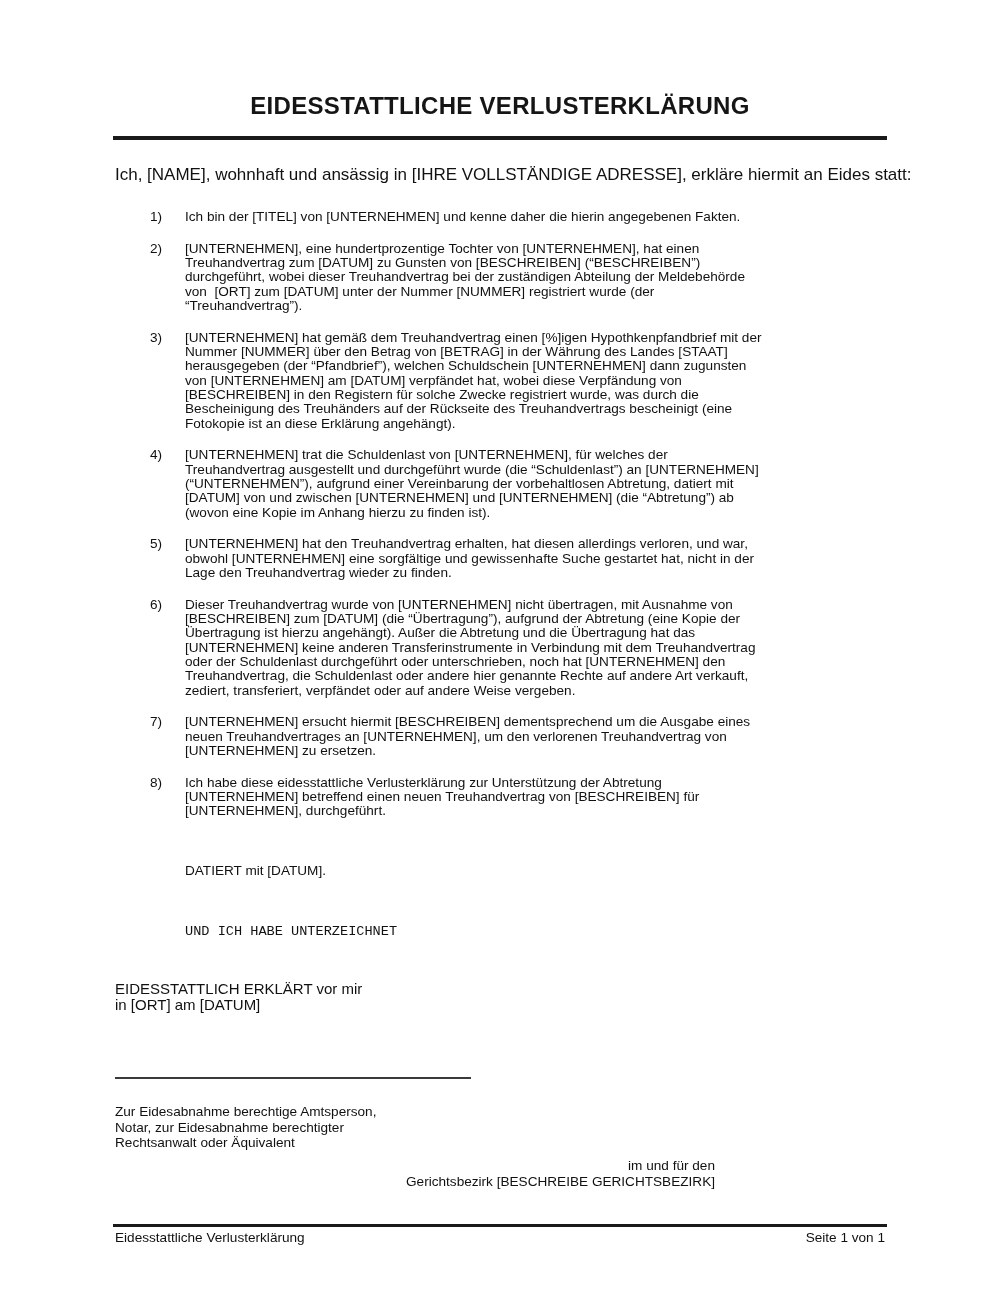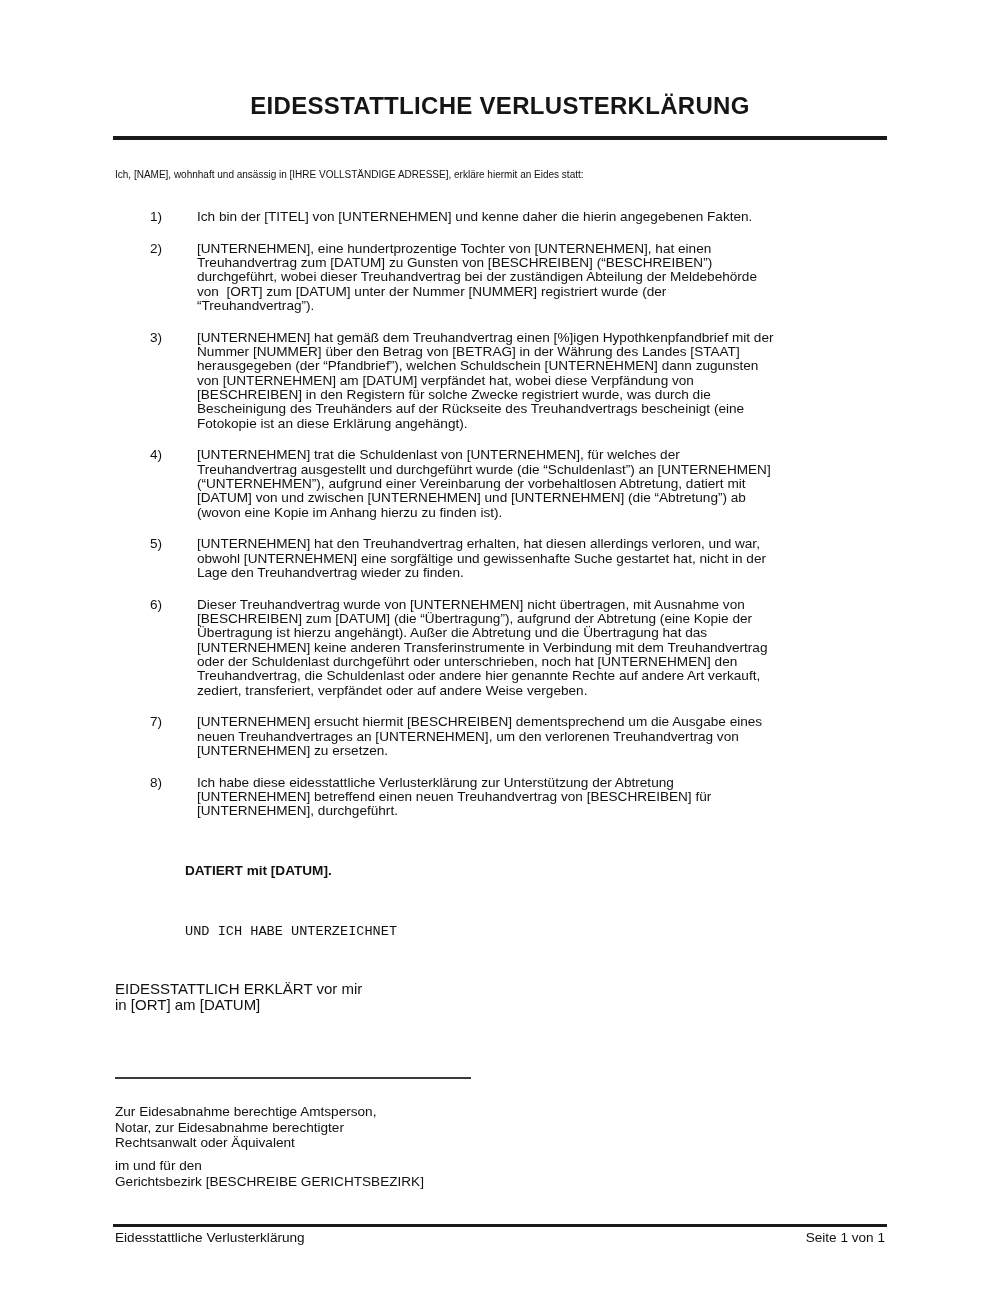--- a/index.html
+++ b/index.html
@@ -10,35 +10,35 @@
   }
   .abs{position:absolute;margin:0;}
   .doc-title{
     top:91px;left:0;width:1000px;text-align:center;
     font-size:24px;line-height:30px;font-weight:bold;color:#151515;
     letter-spacing:0.3px;
   }
   .title-rule{top:136px;left:113px;width:774px;height:4px;background:#1a1a1a;}
   .intro{
     top:167px;left:115px;width:860px;
-    font-size:10px;line-height:15px;white-space:pre;
+    font-size:17px;line-height:15px;white-space:pre;
   }
   .items{
     top:210px;left:115px;width:800px;list-style:none;padding:0;
     font-size:13.6px;line-height:14.3px;
   }
   .items li{position:relative;padding-left:70px;margin:0 0 17.5px 0;}
   .items .num{position:absolute;left:35px;top:0;}
-  .items .txt{display:block;white-space:pre-wrap;margin-left:12px;}
-  .dated{top:863px;left:185px;font-size:13.6px;line-height:15px;white-space:pre;font-weight:bold;}
+  .items .txt{display:block;white-space:pre-wrap;}
+  .dated{top:863px;left:185px;font-size:13.6px;line-height:15px;white-space:pre;}
   .signed{top:924px;left:185px;font-size:13.6px;line-height:15px;white-space:pre;font-family:Liberation Mono, monospace;}
   .sworn{top:981px;left:115px;font-size:15px;line-height:15.5px;white-space:pre-wrap;width:500px;}
   .sig-line{top:1077px;left:115px;width:356px;height:2px;background:#3a3a3a;}
   .officiant{top:1104px;left:115px;font-size:13.6px;line-height:15.5px;white-space:pre-wrap;width:500px;}
-  .district{top:1158px;left:115px;font-size:13.6px;line-height:15.5px;white-space:pre-wrap;width:600px;}
+  .district{top:1158px;left:115px;font-size:13.6px;line-height:15.5px;white-space:pre-wrap;width:600px;text-align:right;}
   .footer-rule{top:1224px;left:113px;width:774px;height:3px;background:#1a1a1a;}
   .footer{
     top:1230px;left:115px;width:770px;display:flex;justify-content:space-between;
     font-size:13.6px;line-height:15px;
   }
 </style>
 </head>
 <body>
 
 <div>

